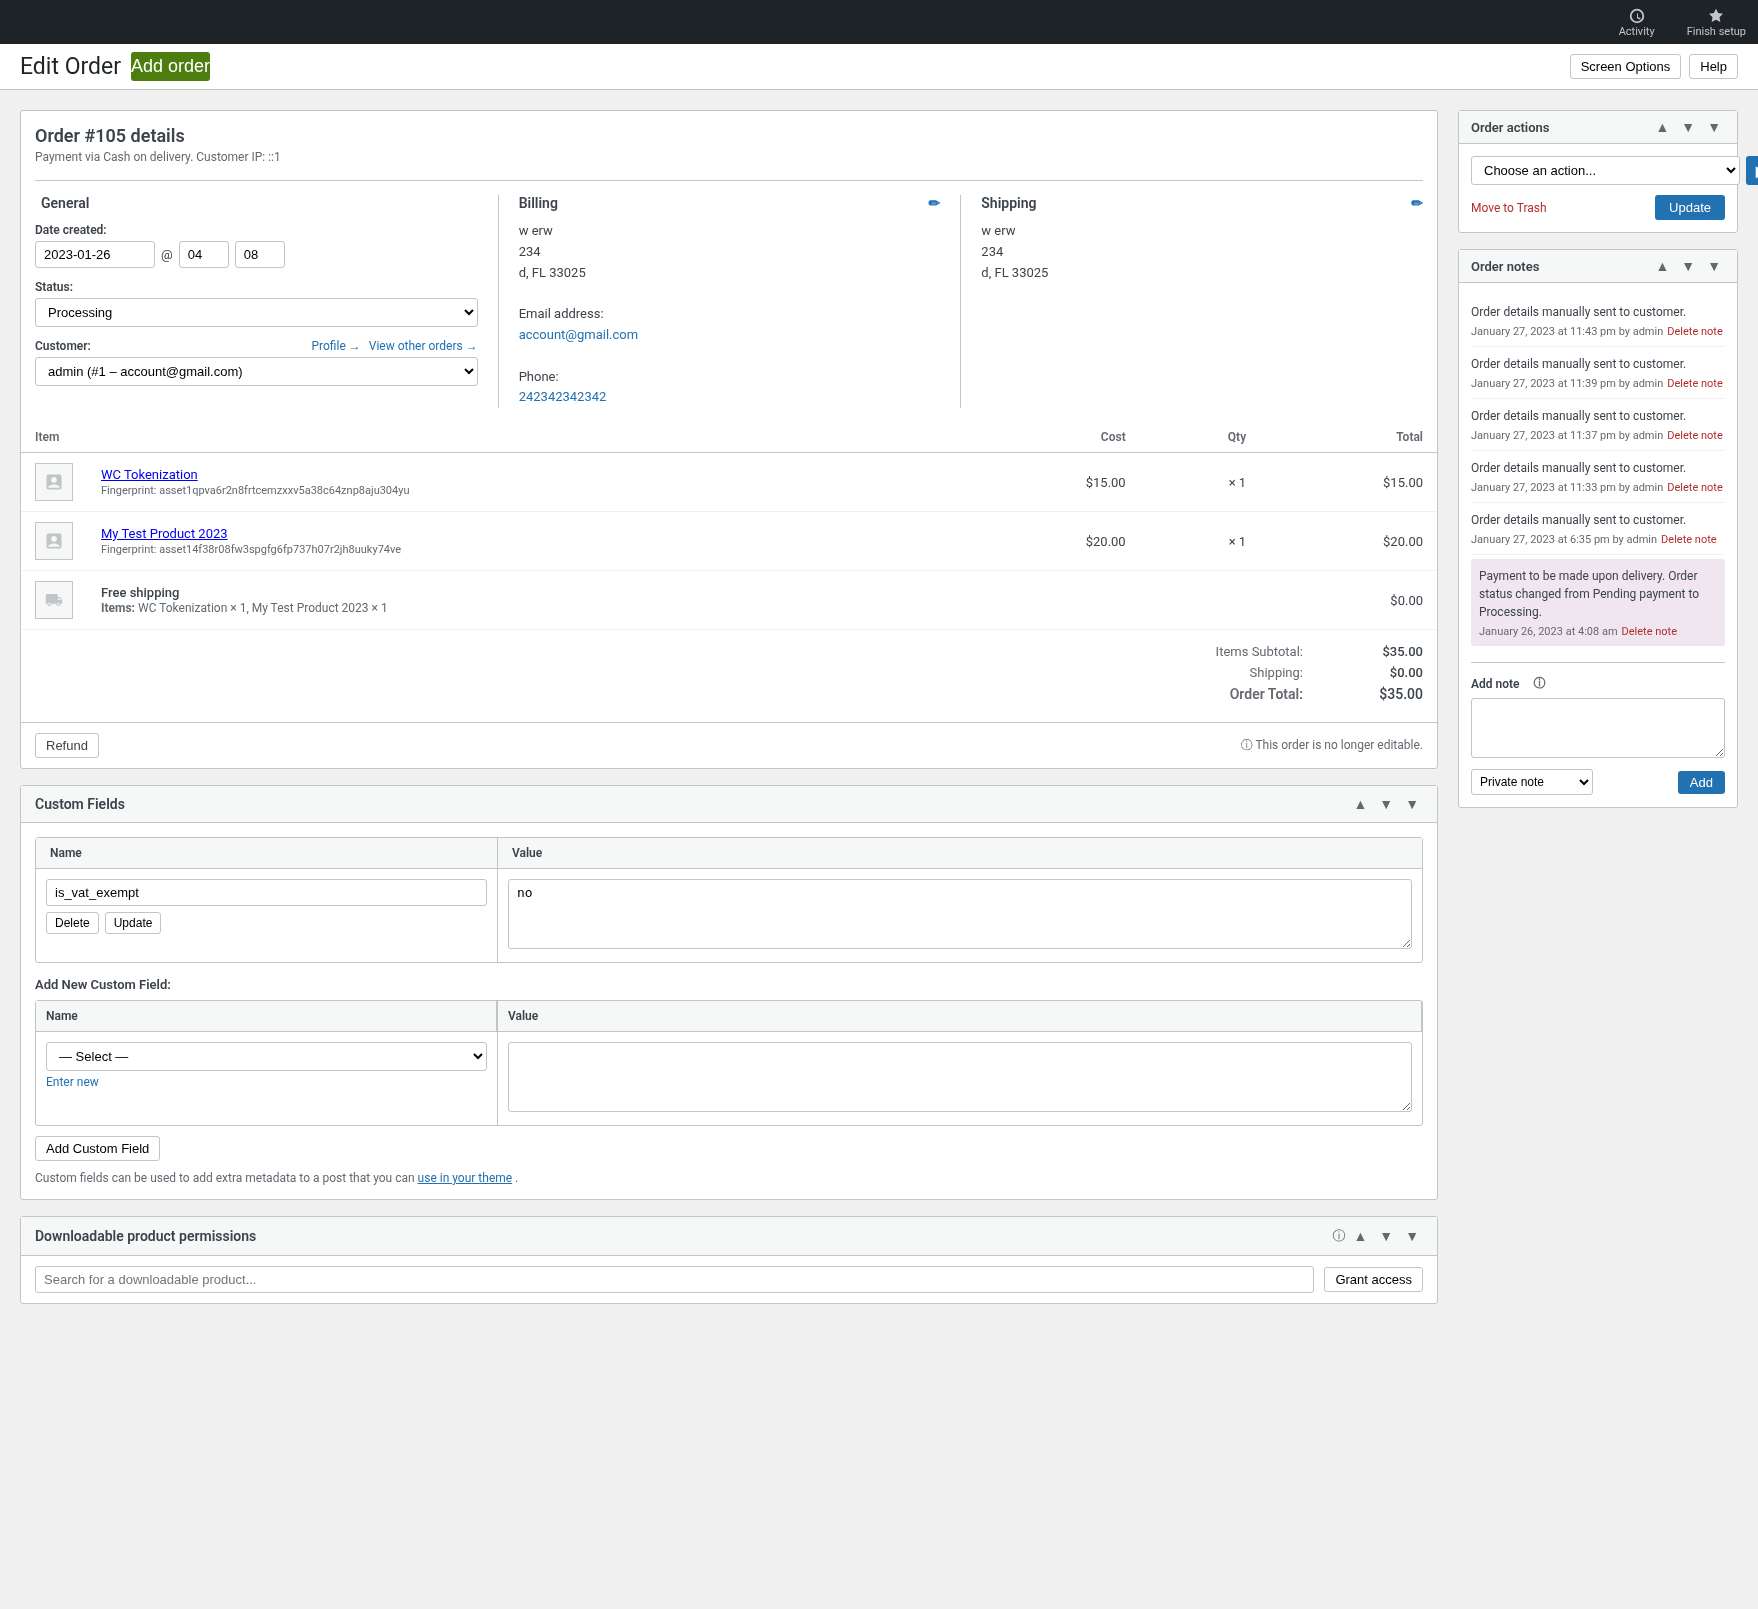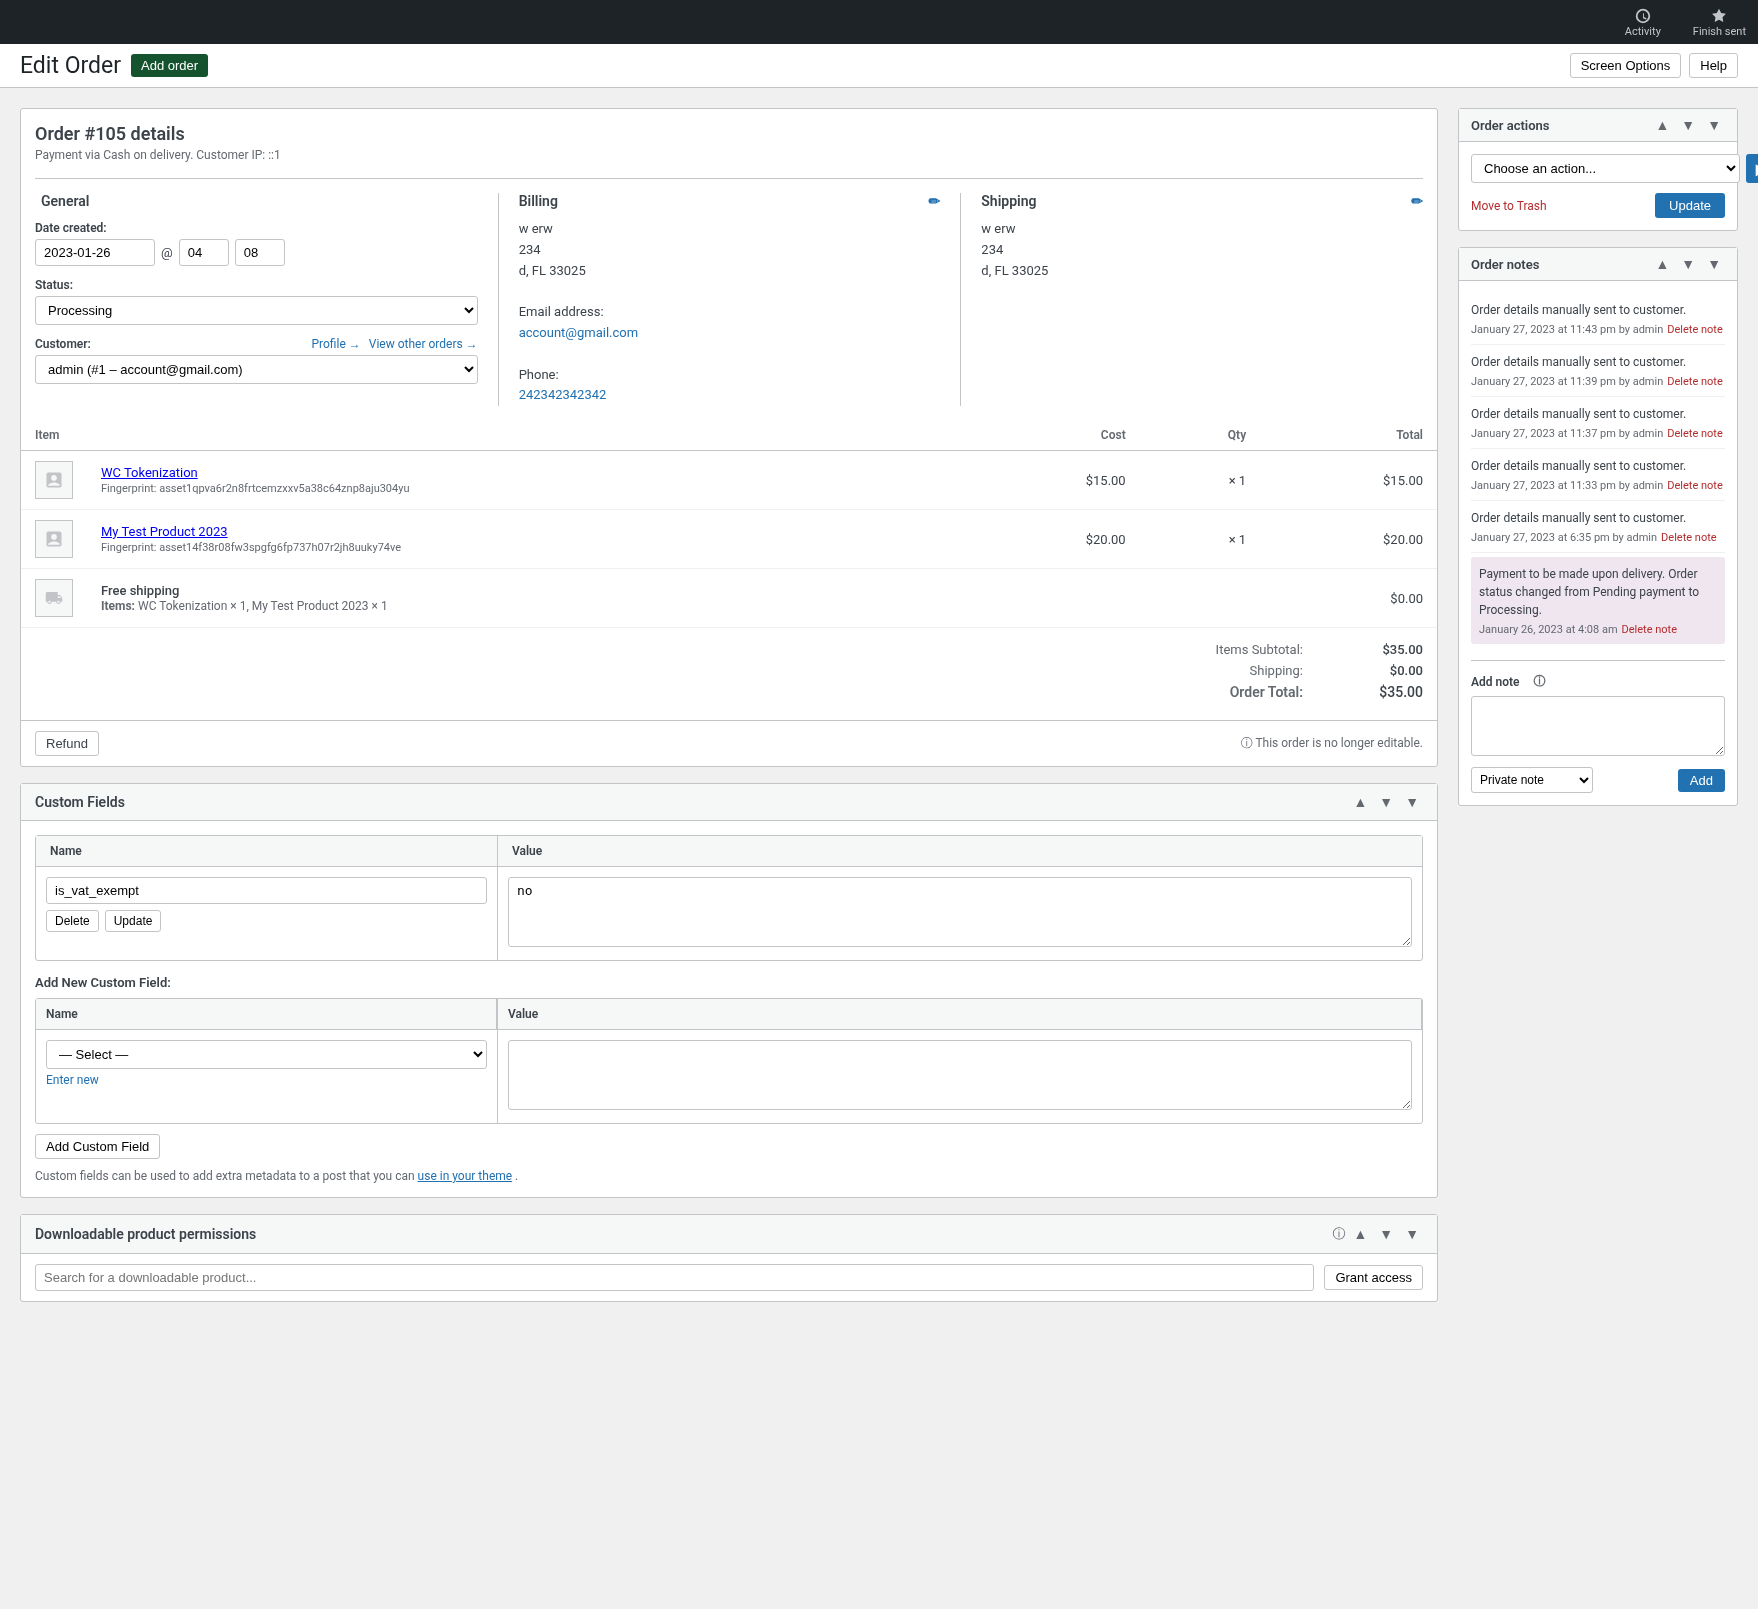--- a/index.html
+++ b/index.html
@@ -7,21 +7,21 @@
     
     
     .top-bar { background: #1d2327; color: #fff; height: 44px; display: flex; align-items: center; justify-content: flex-end; padding: 0 12px; gap: 32px; }
     .top-bar-item { display: flex; flex-direction: column; align-items: center; font-size: 11px; color: #c3c4c7; cursor: pointer; }
     .top-bar-item svg { width: 18px; height: 18px; fill: #c3c4c7; }
     
     
     .page-header { background: #fff; border-bottom: 1px solid #c3c4c7; padding: 8px 20px; display: flex; align-items: center; justify-content: space-between; }
     .page-header-left { display: flex; align-items: center; gap: 10px; }
     .page-title { font-size: 23px; font-weight: 400; color: #1d2327; }
-    .btn-add-order { background: #14532d; color: #fff; border: none; padding: 4px 10px; border-radius: 3px; cursor: pointer; font-size: 13px; }
+    .btn-add-order { background: #4d7c0f; color: #fff; border: none; padding: 4px 0; border-radius: 3px; cursor: pointer; font-size: 18px; }
     .page-header-right { display: flex; align-items: center; gap: 8px; }
     .screen-options-btn { background: #fff; border: 1px solid #c3c4c7; padding: 4px 10px; border-radius: 3px; cursor: pointer; font-size: 13px; }
     .help-btn { background: #fff; border: 1px solid #c3c4c7; padding: 4px 10px; border-radius: 3px; cursor: pointer; font-size: 13px; }
     
     
     .main-layout { display: flex; gap: 0; padding: 20px; align-items: flex-start; }
     .content-area { flex: 1; min-width: 0; }
     .sidebar-area { width: 280px; flex-shrink: 0; margin-left: 20px; }
     
     
@@ -147,21 +147,21 @@
   <div class="top-bar-item">
     <svg viewBox="0 0 20 20">
         <path d="M10 2a8 8 0 110 16A8 8 0 0110 2zm0 2a6 6 0 100 12A6 6 0 0010 4zm1 3v4l3 1.5-.75 1.5L10 12.5V7h1z"></path>
       </svg>
     <span>Activity</span>
   </div>
   <div class="top-bar-item">
     <svg viewBox="0 0 20 20">
         <path d="M10 2l2.4 4.8 5.3.8-3.8 3.7.9 5.3L10 14.1l-4.8 2.5.9-5.3L2.3 7.6l5.3-.8L10 2z"></path>
       </svg>
-    <span>Finish sent</span>
+    <span>Finish setup</span>
   </div>
 </div>
 
 <div class="page-header">
   <div class="page-header-left">
     <h1 class="page-title">Edit Order</h1>
     <button class="btn-add-order">Add order</button>
   </div>
   <div class="page-header-right">
     <button class="screen-options-btn">Screen Options</button>

